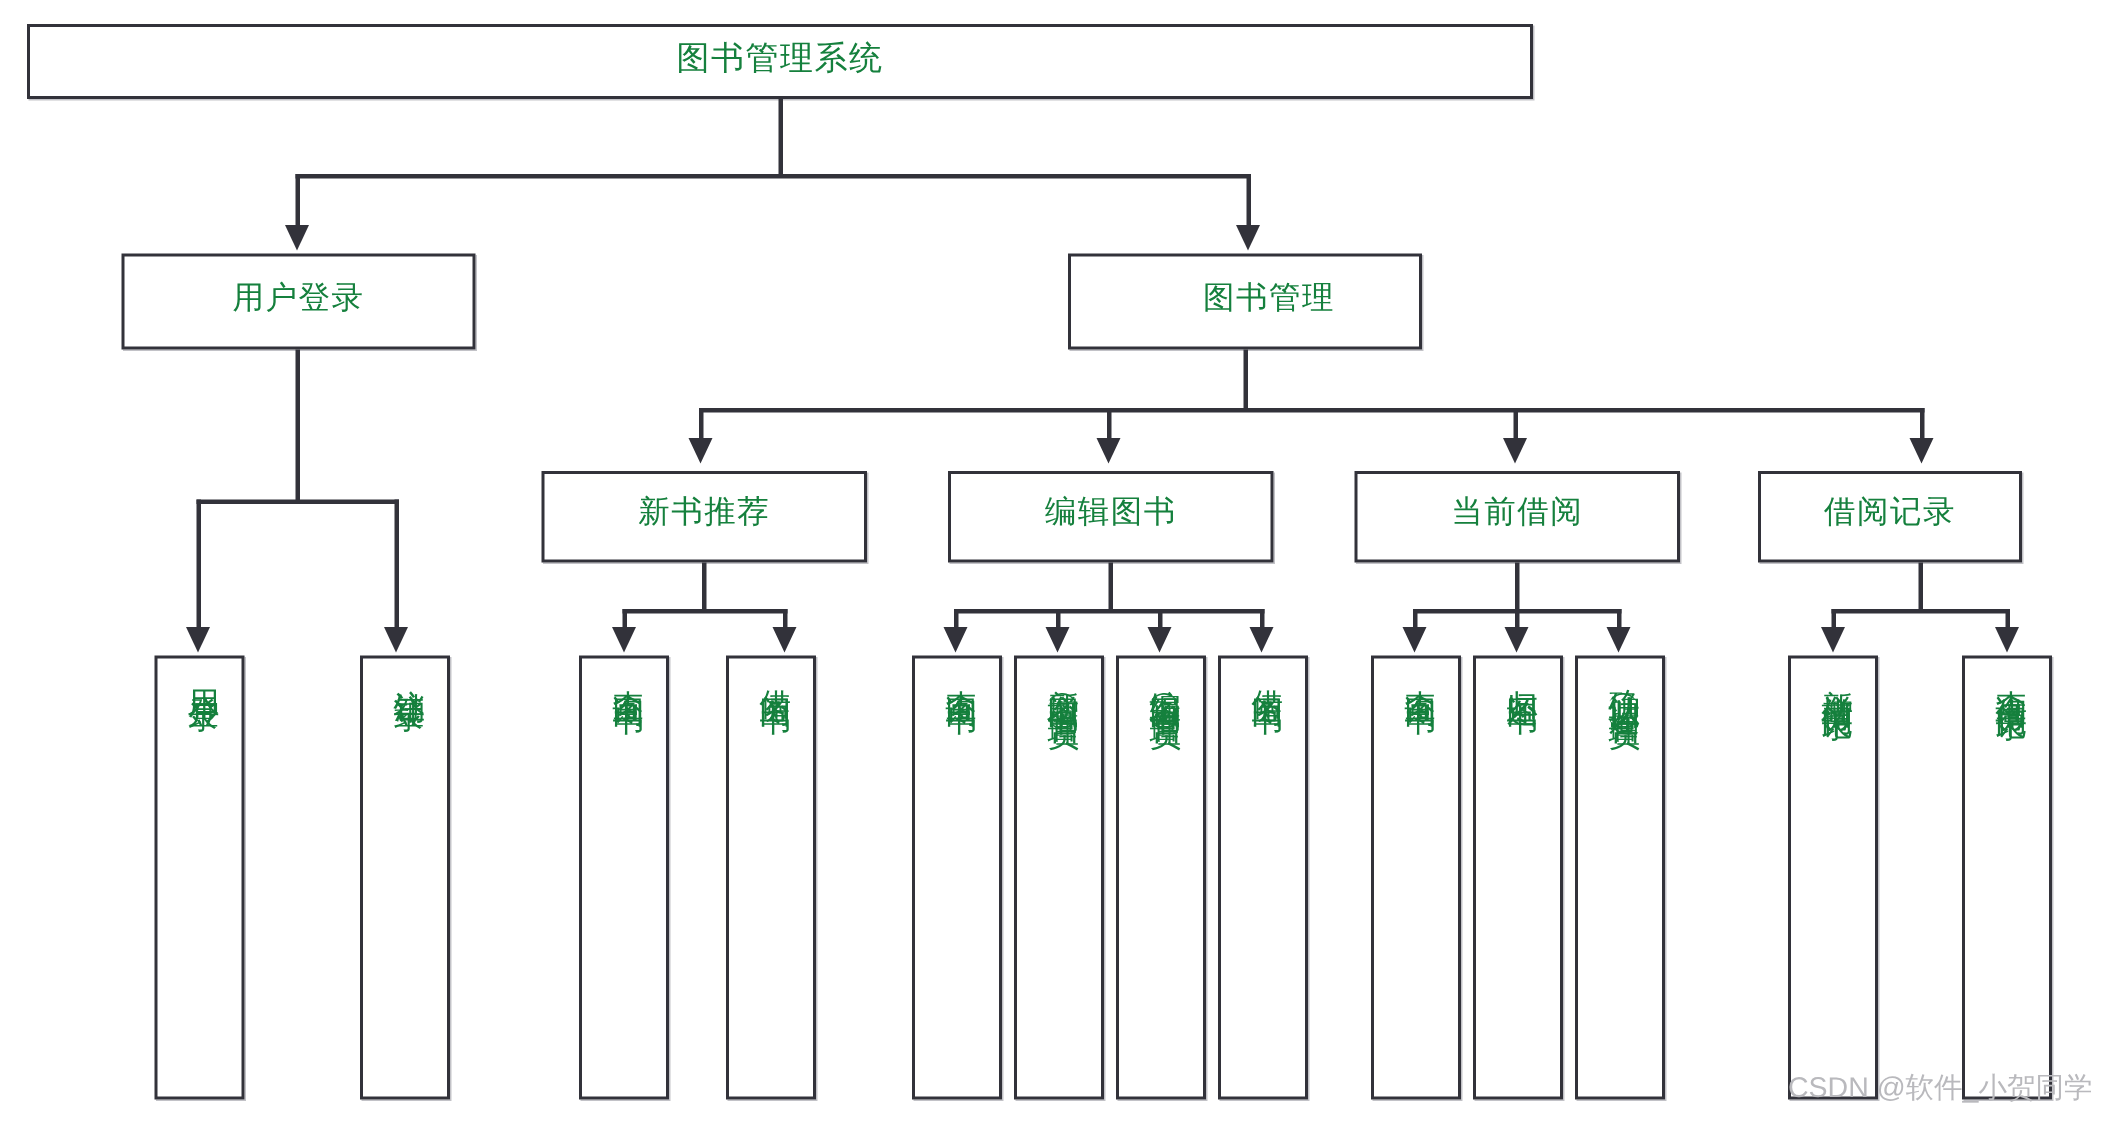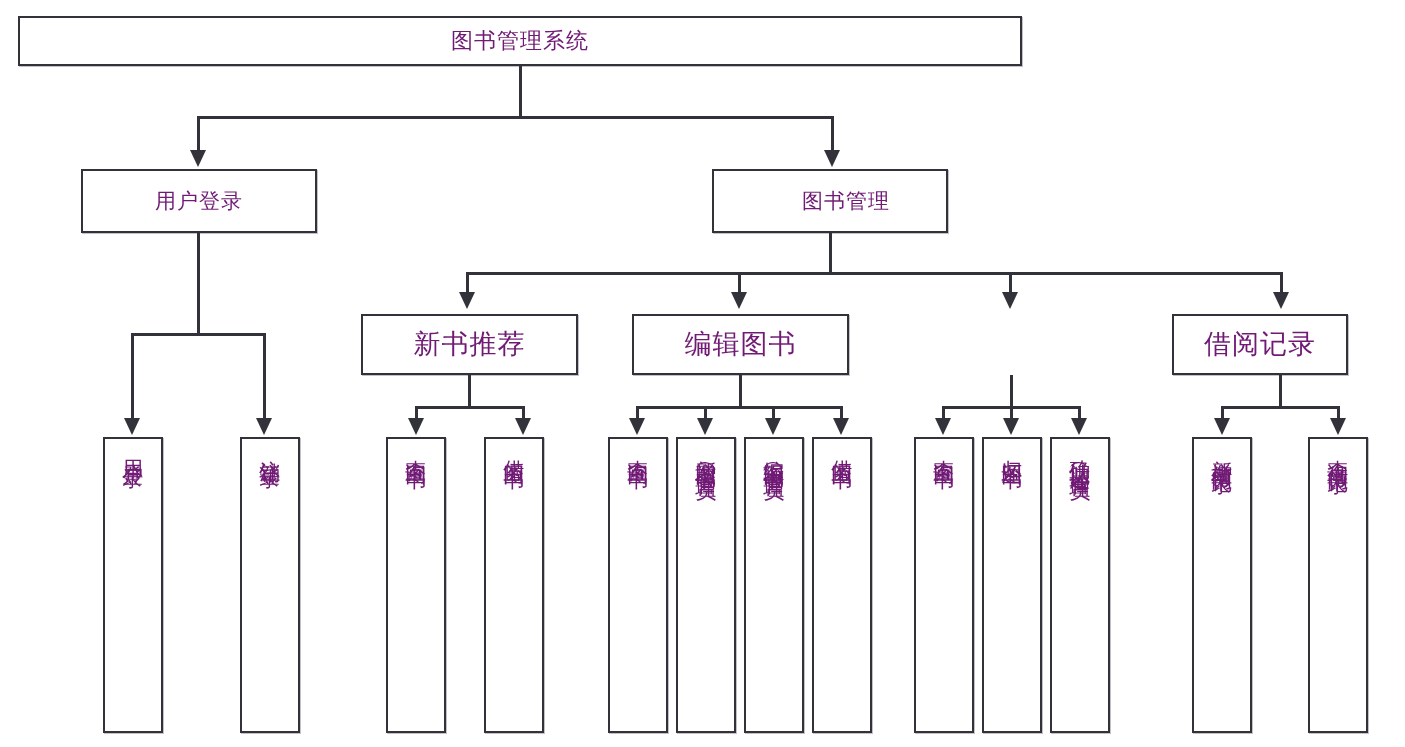--- a/index.html
+++ b/index.html
@@ -27,25 +27,26 @@
     display: flex;
     align-items: center;
     justify-content: center;
     box-shadow: 1px 1px 0 rgba(120,120,130,0.45);
   }
   .node .lbl {
     font-size: 21px;
     line-height: 1.25;
     letter-spacing: 1px;
     white-space: nowrap;
-    color: #701a75;
+    color: #15803d;
+    font-family: Liberation Mono, monospace;
   }
   .node.root .lbl { font-size: 22px; }
   .node.lvl2 .lbl { font-size: 21px; }
-  .node.lvl3 .lbl { font-size: 27px; }
+  .node.lvl3 .lbl { font-size: 21px; }
 
   
   .node.leaf {
     align-items: flex-start;
     justify-content: center;
     padding-top: 4px;
   }
   .node.leaf .lbl {
     writing-mode: vertical-rl;
     text-orientation: upright;
@@ -129,20 +130,23 @@
   <div class="arrow" style="left:1002px; top:292px;"></div>
 
   <div class="edge v" style="left:1280px; top:272px; width:3px; height:22px;"></div>
   <div class="arrow" style="left:1273px; top:292px;"></div>
 
   <div class="node lvl3" style="left:361px; top:314px; width:217px; height:61px;">
     <span class="lbl">新书推荐</span>
   </div>
   <div class="node lvl3" style="left:632px; top:314px; width:217px; height:61px;">
     <span class="lbl">编辑图书</span>
+  </div>
+  <div class="node lvl3" style="left:903px; top:314px; width:217px; height:61px;">
+    <span class="lbl">当前借阅</span>
   </div>
   <div class="node lvl3" style="left:1172px; top:314px; width:176px; height:61px;">
     <span class="lbl">借阅记录</span>
   </div>
 
   <div class="edge v" style="left:468px; top:375px; width:3px; height:33px;"></div>
   <div class="edge h" style="left:415px; top:406px; width:110px; height:3px;"></div>
   <div class="edge v" style="left:415px; top:406px; width:3px; height:14px;"></div>
   <div class="arrow" style="left:408px; top:418px;"></div>
   <div class="edge v" style="left:522px; top:406px; width:3px; height:14px;"></div>
@@ -212,14 +216,15 @@
     <span class="lbl">确认归还（管理员）</span>
   </div>
 
   <div class="node leaf" style="left:1192px; top:437px; width:60px; height:296px;">
     <span class="lbl">新增借阅记录</span>
   </div>
   <div class="node leaf" style="left:1308px; top:437px; width:60px; height:296px;">
     <span class="lbl">查询借阅记录</span>
   </div>
 
+  <div id="watermark" style="left:1192px; top:712px;">CSDN @软件_小贺同学</div>
 
 </div>
 
 </body></html>

